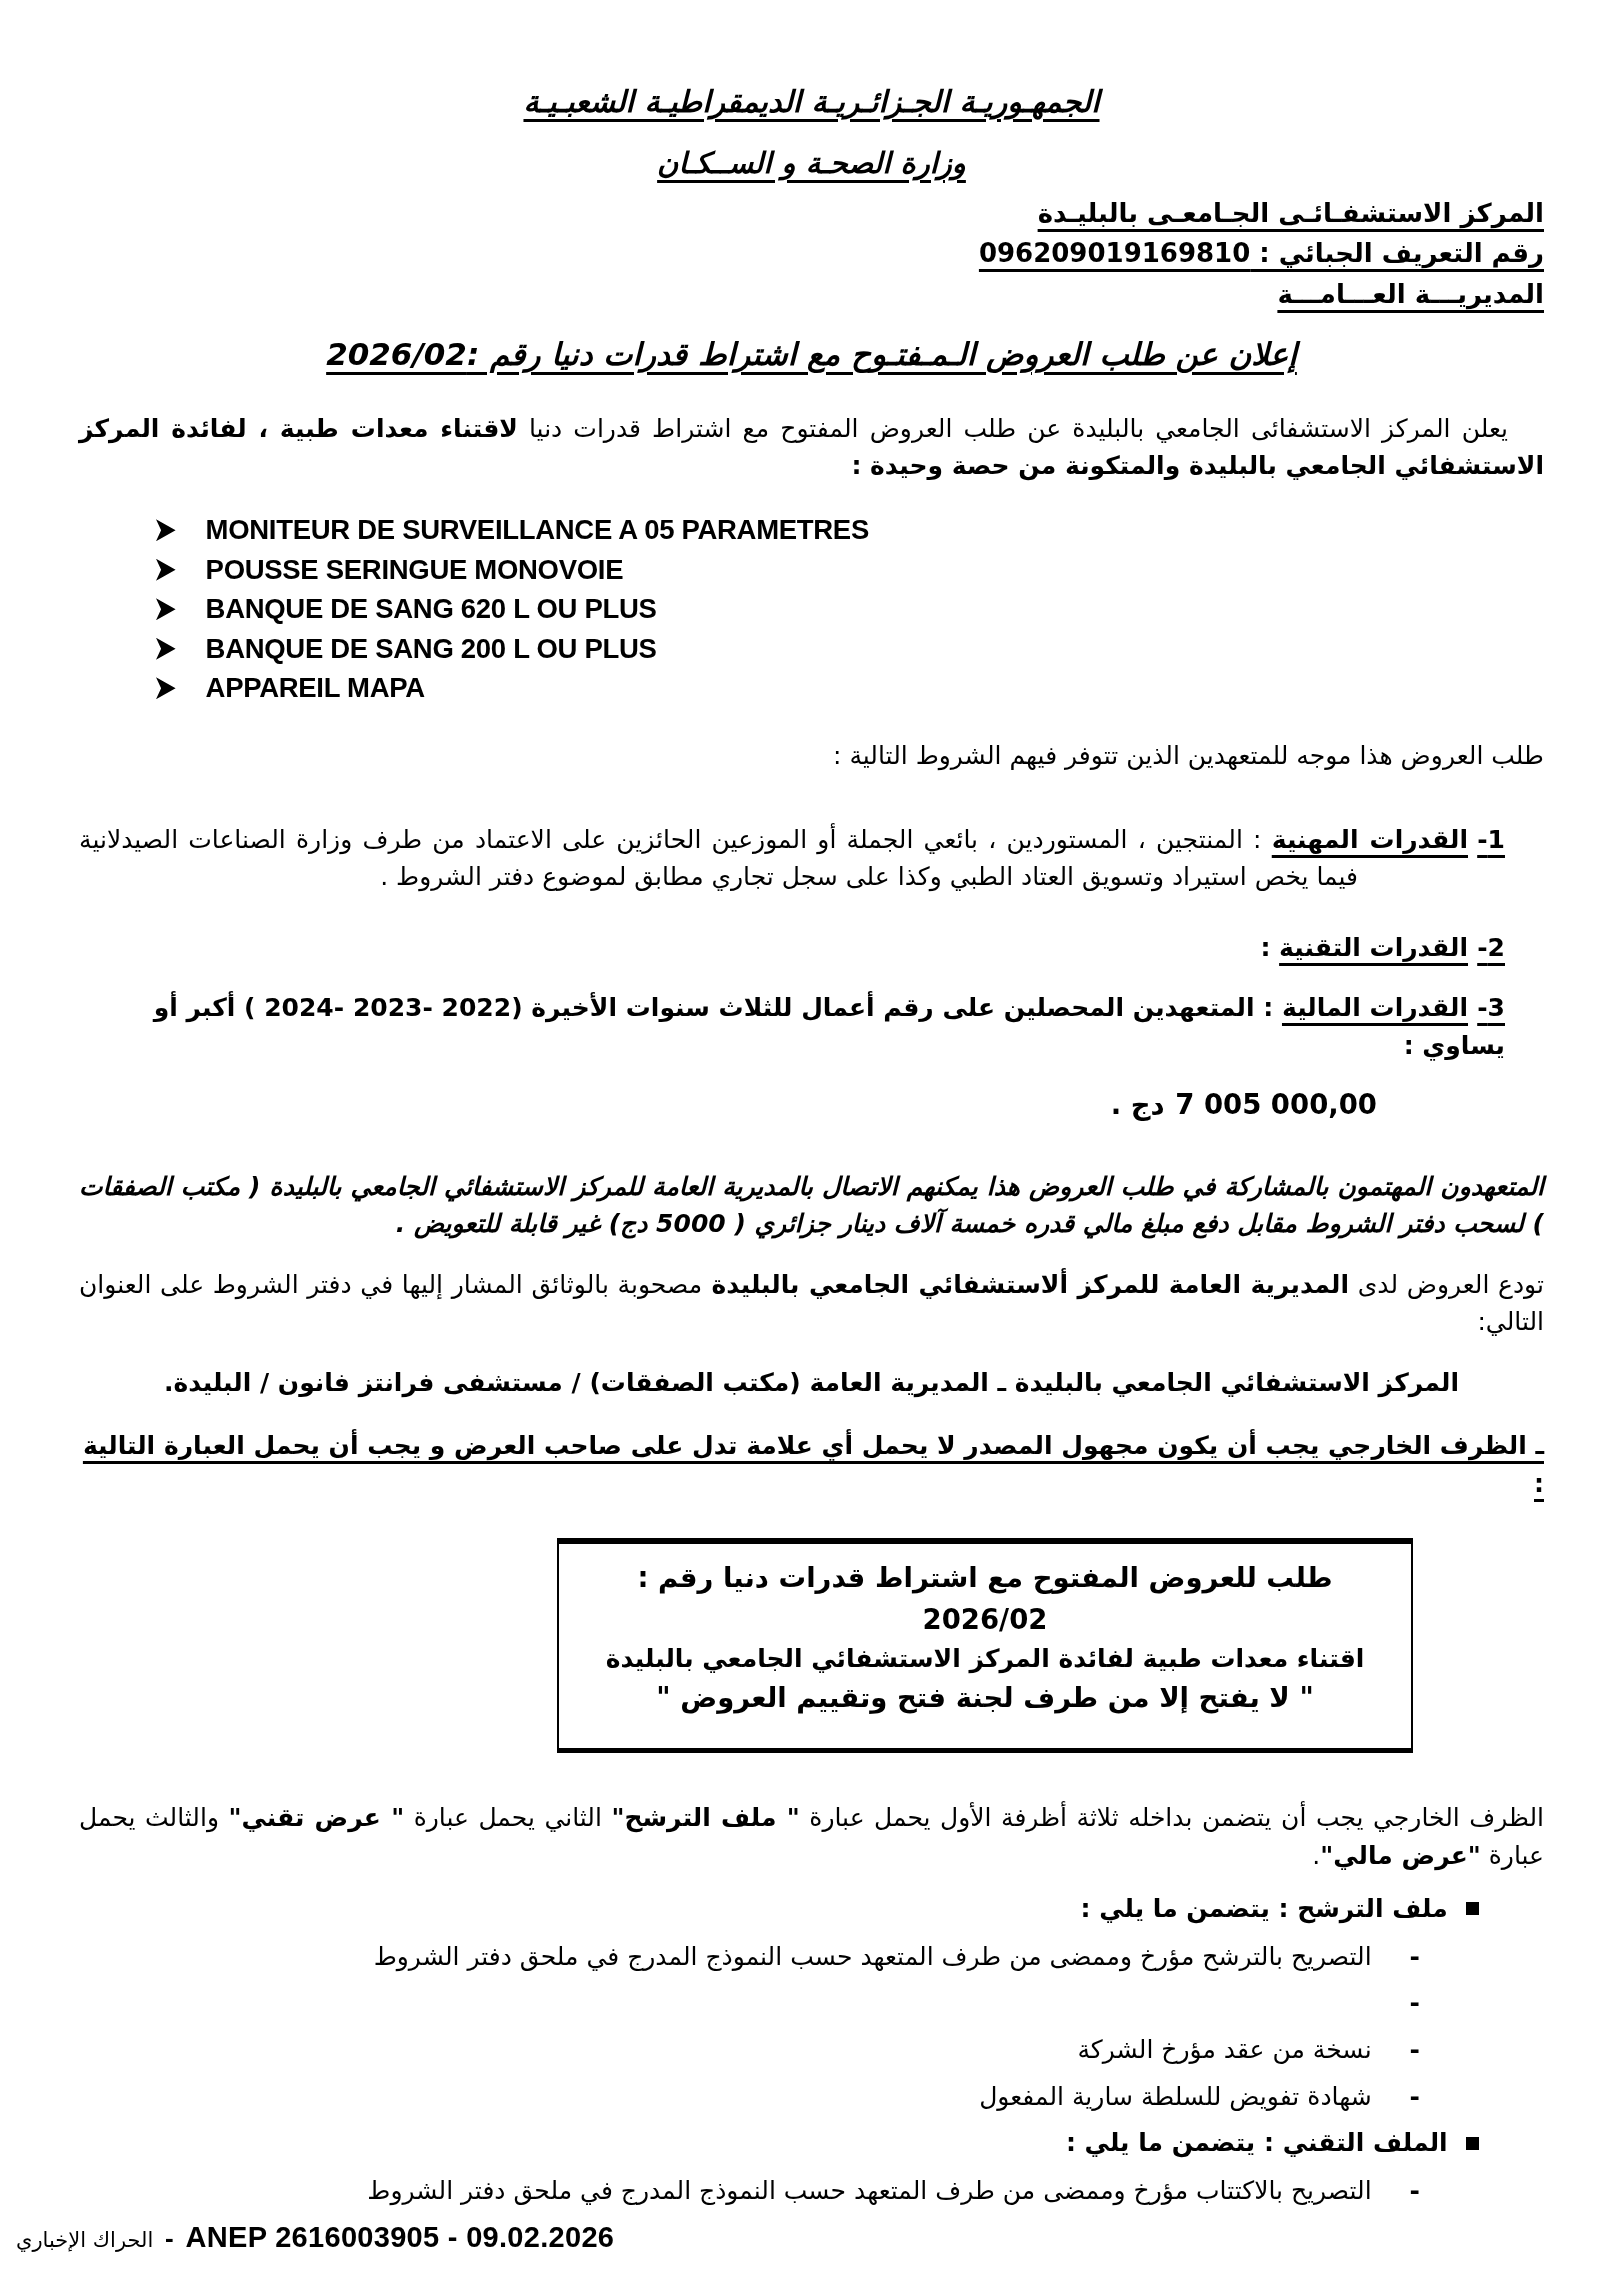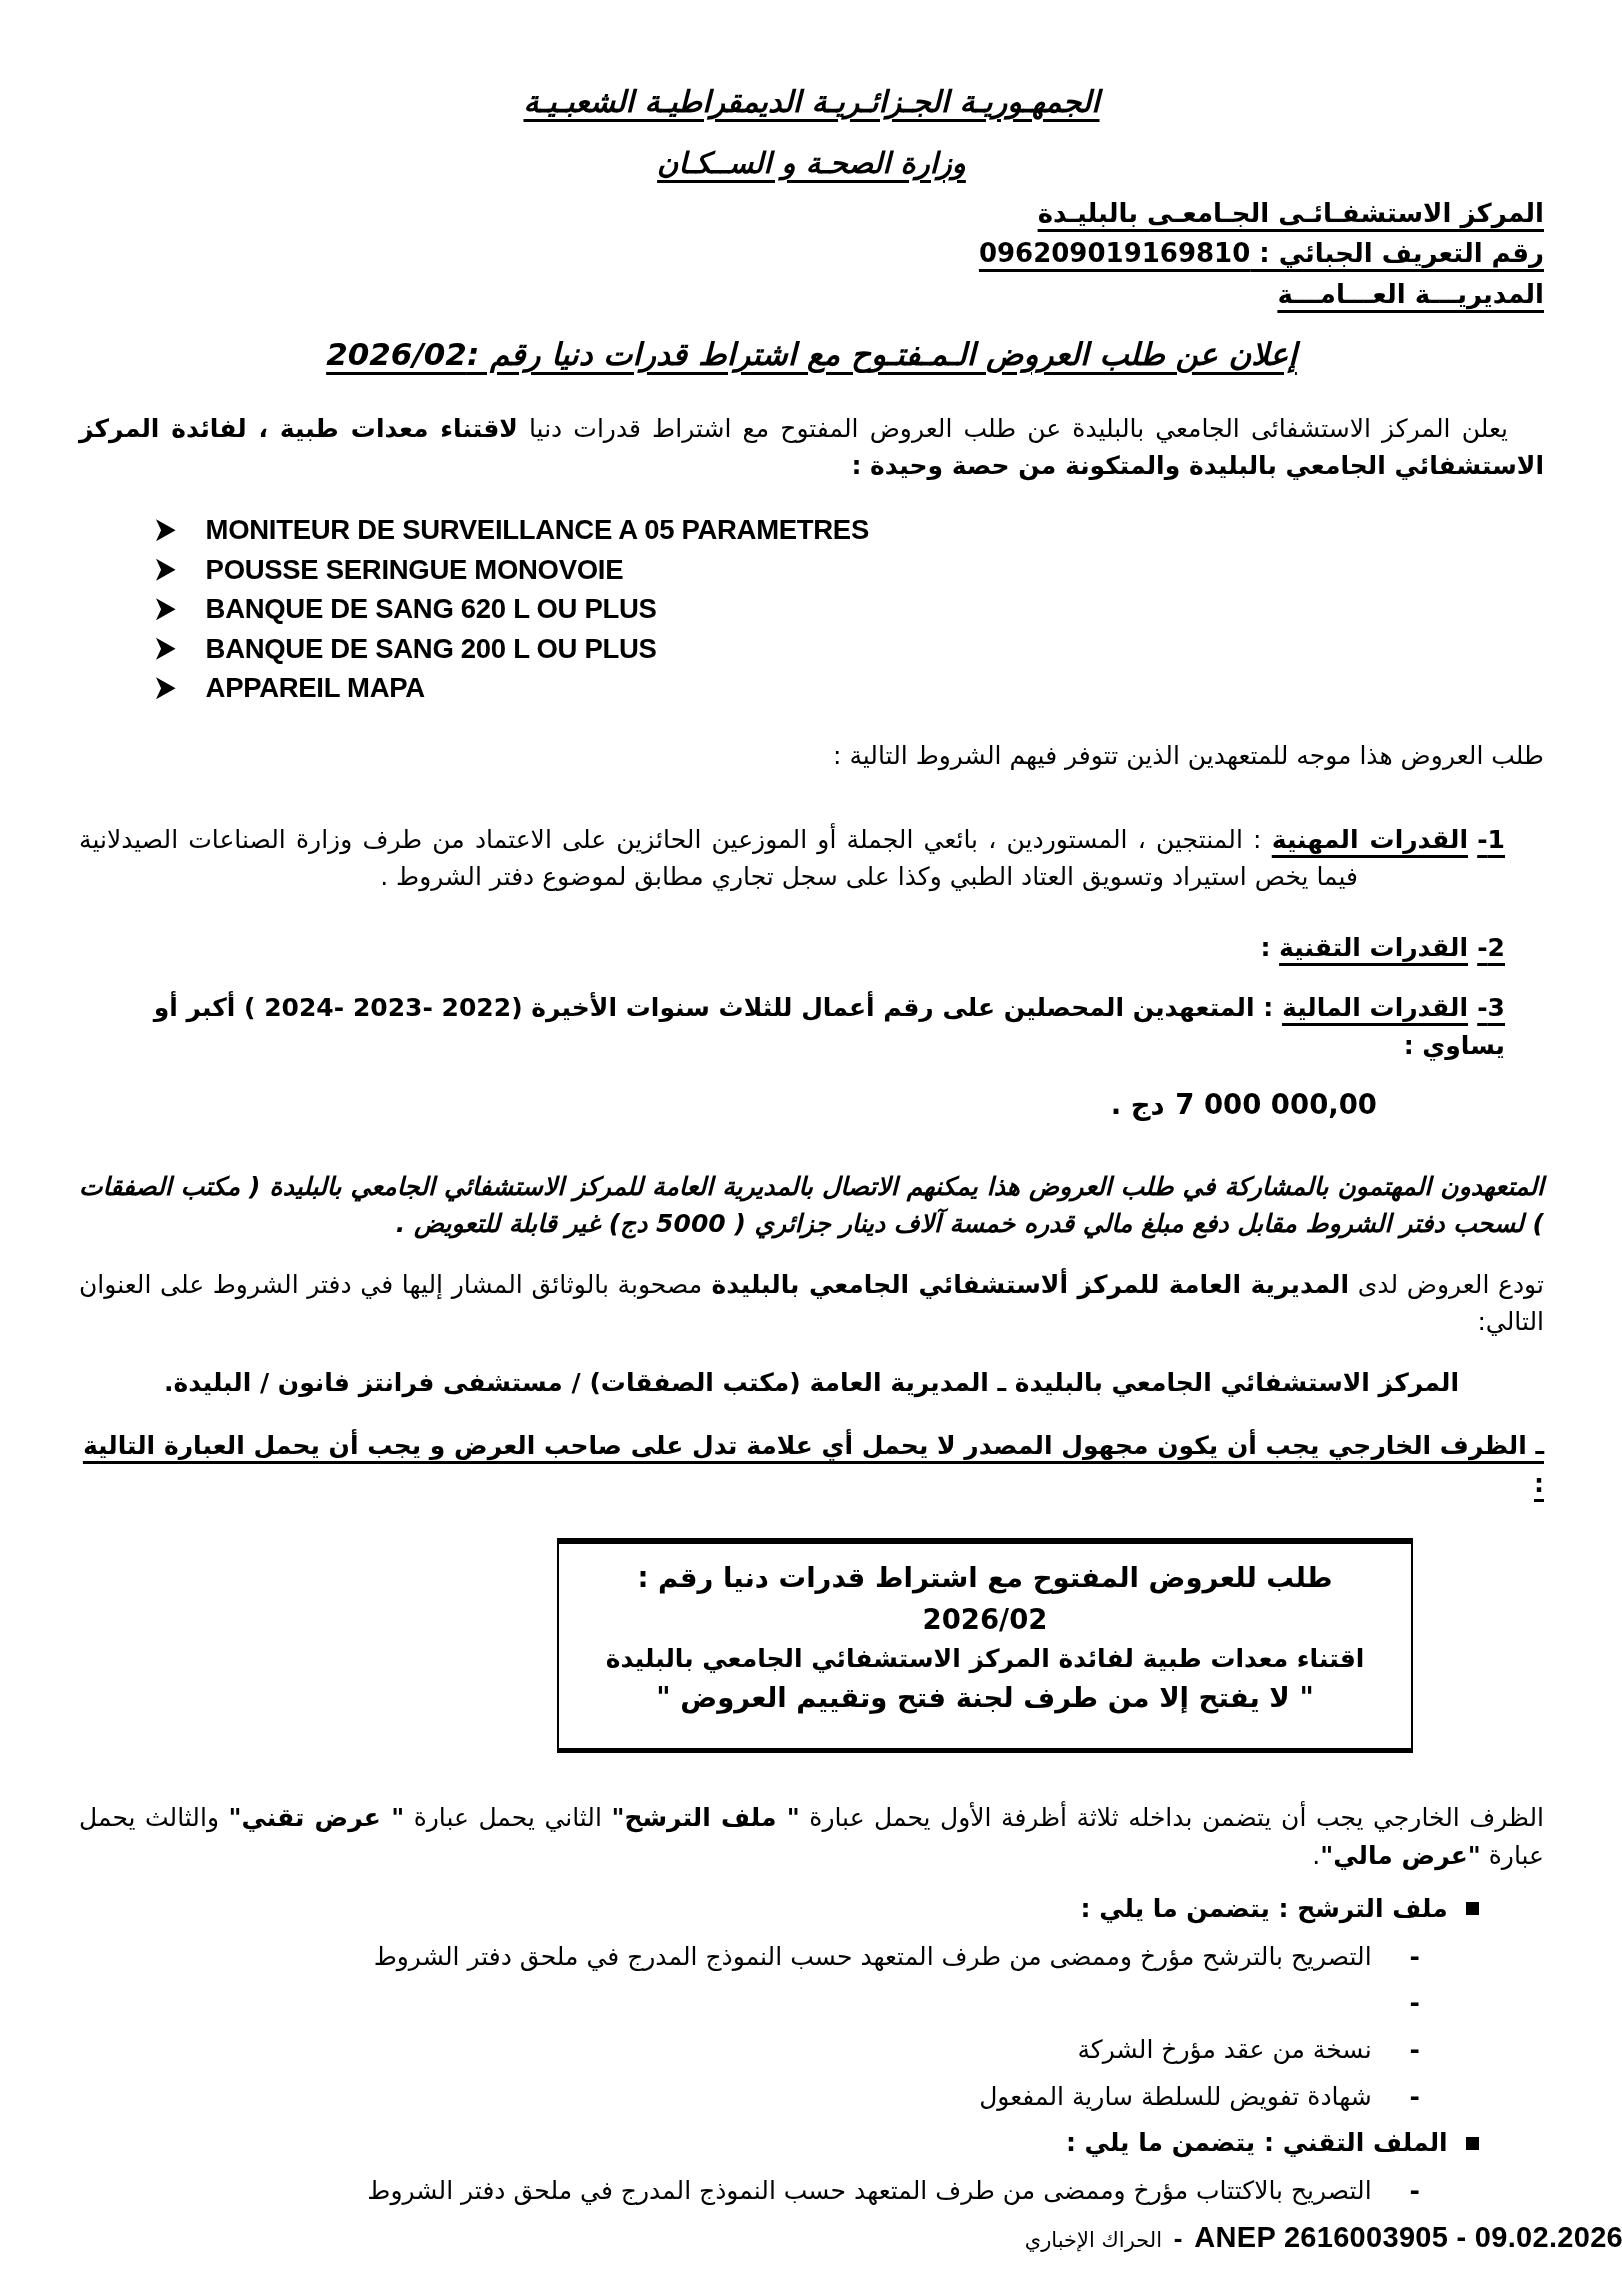--- a/index.html
+++ b/index.html
@@ -52,21 +52,21 @@
   .bx1{font-size:27.5px;}
   .bx2{font-size:25px;}
   .bx3{font-size:27.5px;}
   .wrap{margin:0 0 15.7px 0;}
   
   .bhead{display:flex;align-items:center;gap:18.3px;padding-right:65px;margin:0 0 10.5px 0;}
   .sq{flex:0 0 auto;width:13px;height:13px;background:#000;}
   .ditem{display:flex;align-items:flex-start;gap:38px;padding-right:124px;margin:0 0 9.2px 0;}
   .dash{flex:0 0 auto;font-weight:bold;}
   
-  .footer{position:absolute;left:0;right:0;bottom:36px;text-align:right;direction:ltr;
+  .footer{position:absolute;left:16px;right:0;bottom:36px;text-align:left;direction:ltr;
           font-family:"Liberation Sans","DejaVu Sans",sans-serif;}
   .f-ar{font-family:"DejaVu Sans",sans-serif;font-size:21px;}
   .f-sep{font-size:26px;font-weight:bold;margin:0 11.8px;}
   .f-latin{font-size:29px;font-weight:bold;letter-spacing:0.3px;}
 </style>
 </head>
 <body>
 
 <div class="page">
 
@@ -122,21 +122,21 @@
 
   <p class="sec shead">
     <span class="b u num">2-</span><span class="b u">القدرات التقنية</span><span class="b"> :</span>
   </p>
 
   <p class="sec s3">
     <span class="u num">3-</span><span class="u">القدرات المالية</span><span> : </span><span>المتعهدين المحصلين على رقم أعمال للثلاث سنوات الأخيرة (2022 -2023 -2024 )  أكبر أو يساوي :</span>
   </p>
 
   <p class="amount b">
-    <span dir="ltr">7 000 000,00</span><span class="cur">دج .</span>
+    <span dir="ltr">7 005 000,00</span><span class="cur">دج .</span>
   </p>
 
   <p class="part just">المتعهدون المهتمون بالمشاركة في طلب العروض هذا يمكنهم الاتصال بالمديرية العامة للمركز الاستشفائي الجامعي   بالبليدة ( مكتب الصفقات ) لسحب دفتر الشروط مقابل دفع مبلغ مالي قدره خمسة  آلاف  دينار جزائري ( 5000 دج) غير قابلة للتعويض .</p>
 
   <p class="sub just">
     <span>تودع العروض لدى </span><span class="b">المديرية العامة للمركز ألاستشفائي الجامعي بالبليدة </span><span>مصحوبة بالوثائق المشار إليها في دفتر الشروط على العنوان التالي:</span>
   </p>
 
   <p class="addr">المركز الاستشفائي الجامعي بالبليدة ـ المديرية العامة  (مكتب الصفقات) / مستشفى فرانتز فانون / البليدة.</p>
 

